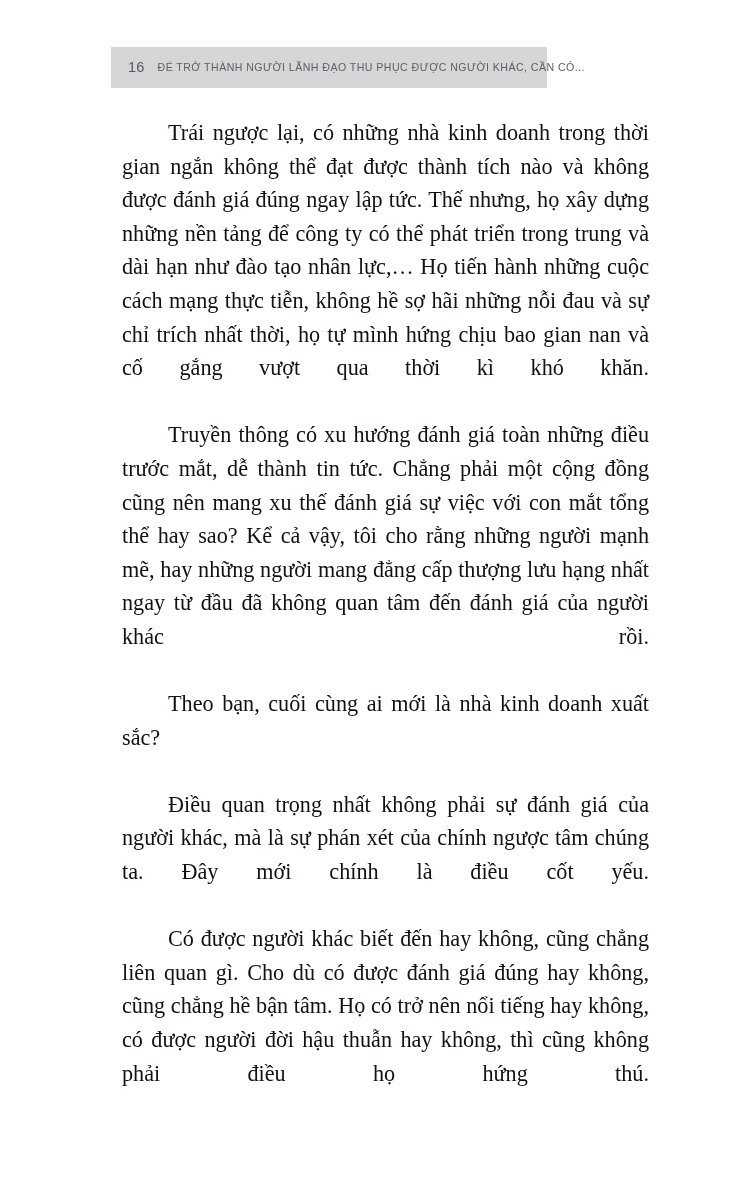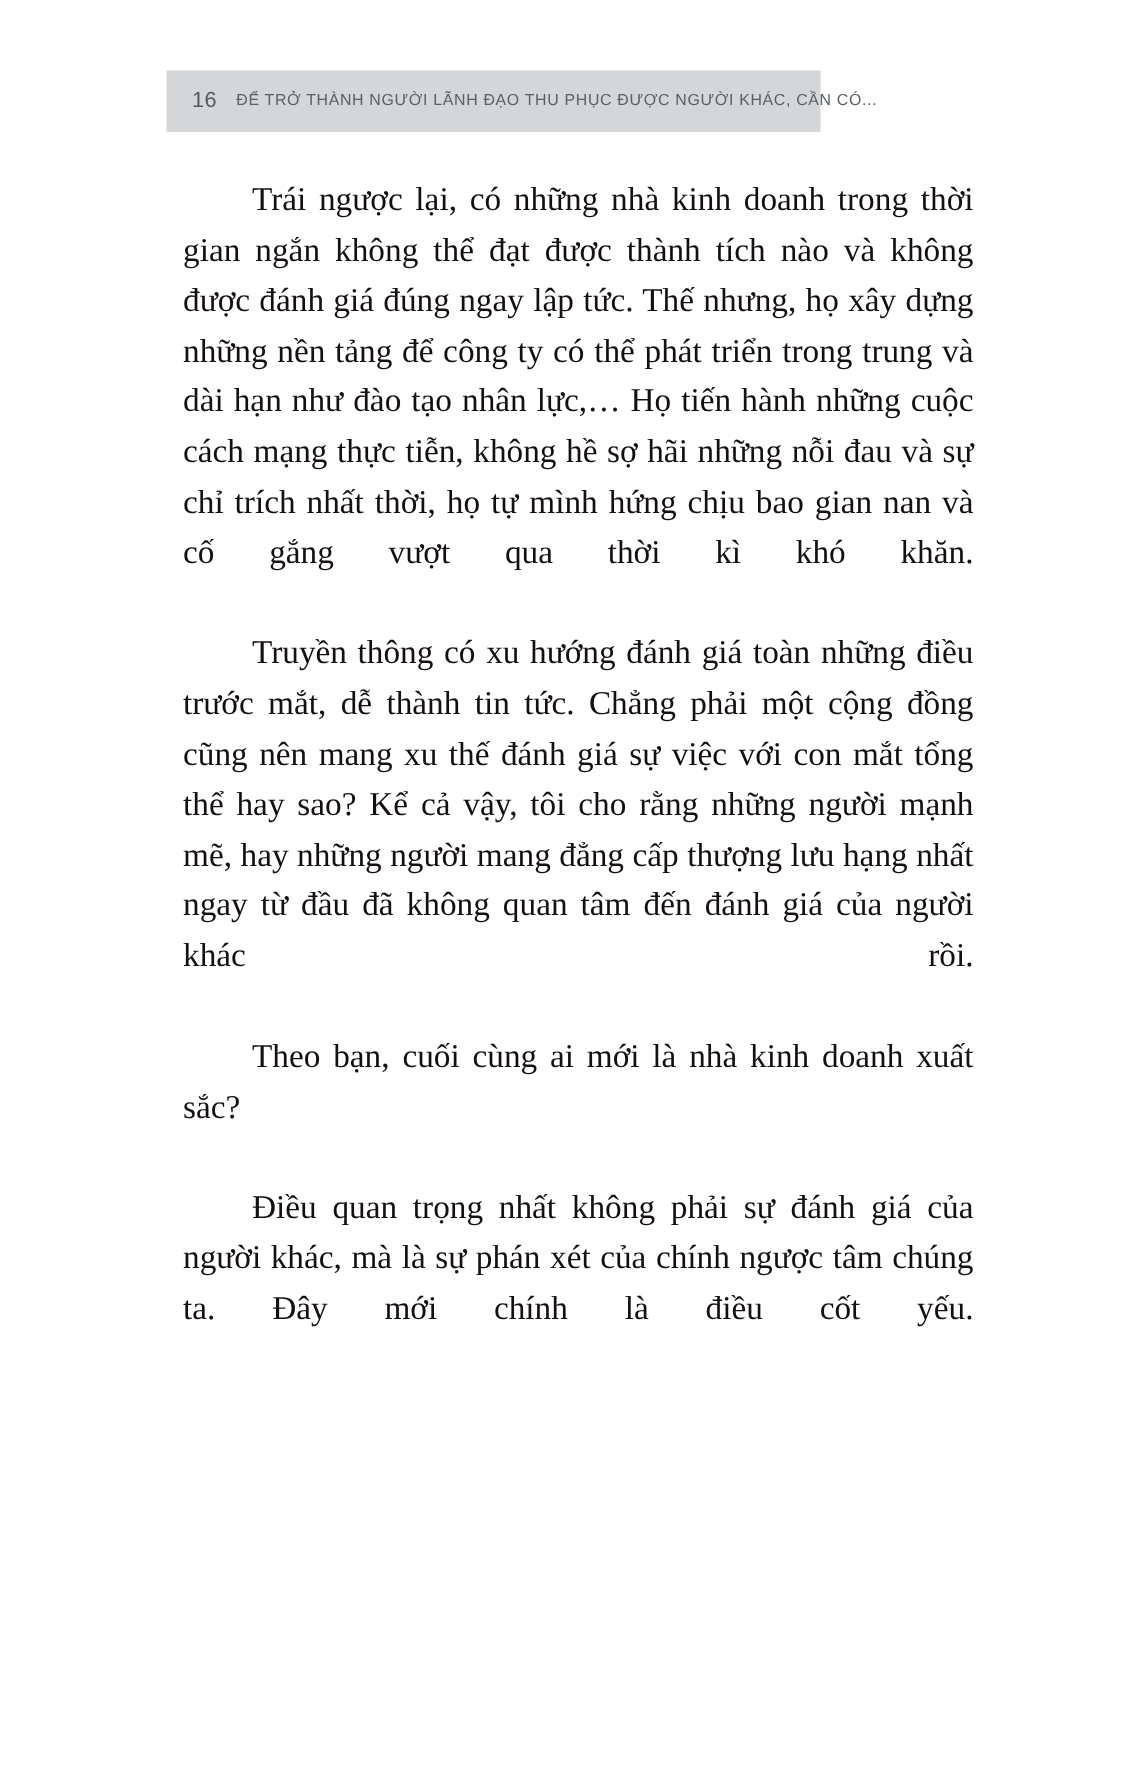--- a/index.html
+++ b/index.html
@@ -100,15 +100,16 @@
     <span class="header-folio">16</span>
     <span class="header-rule"></span>
     <span class="header-title">ĐỂ TRỞ THÀNH NGƯỜI LÃNH ĐẠO THU PHỤC ĐƯỢC NGƯỜI KHÁC, CẦN CÓ...</span>
   </div>
 
   <div class="body-column">
     <p class="para">Trái ngược lại, có những nhà kinh doanh trong thời gian ngắn không thể đạt được thành tích nào và không được đánh giá đúng ngay lập tức. Thế nhưng, họ xây dựng những nền tảng để công ty có thể phát triển trong trung và dài hạn như đào tạo nhân lực,… Họ tiến hành những cuộc cách mạng thực tiễn, không hề sợ hãi những nỗi đau và sự chỉ trích nhất thời, họ tự mình hứng chịu bao gian nan và cố gắng vượt qua thời kì khó khăn.</p>
     <p class="para">Truyền thông có xu hướng đánh giá toàn những điều trước mắt, dễ thành tin tức. Chẳng phải một cộng đồng cũng nên mang xu thế đánh giá sự việc với con mắt tổng thể hay sao? Kể cả vậy, tôi cho rằng những người mạnh mẽ, hay những người mang đẳng cấp thượng lưu hạng nhất ngay từ đầu đã không quan tâm đến đánh giá của người khác rồi.</p>
     <p class="para">Theo bạn, cuối cùng ai mới là nhà kinh doanh xuất sắc?</p>
     <p class="para">Điều quan trọng nhất không phải sự đánh giá của người khác, mà là sự phán xét của chính ngược tâm chúng ta. Đây mới chính là điều cốt yếu.</p>
+    <p class="para">Có được người khác biết đến hay không, cũng chẳng liên quan gì. Cho dù có được đánh giá đúng hay không, cũng chẳng hề bận tâm. Họ có trở nên nổi tiếng hay không, có được người đời hậu thuẫn hay không, thì cũng không phải điều họ hứng thú.</p>
   </div>
 
 </div>
 
 </body></html>

